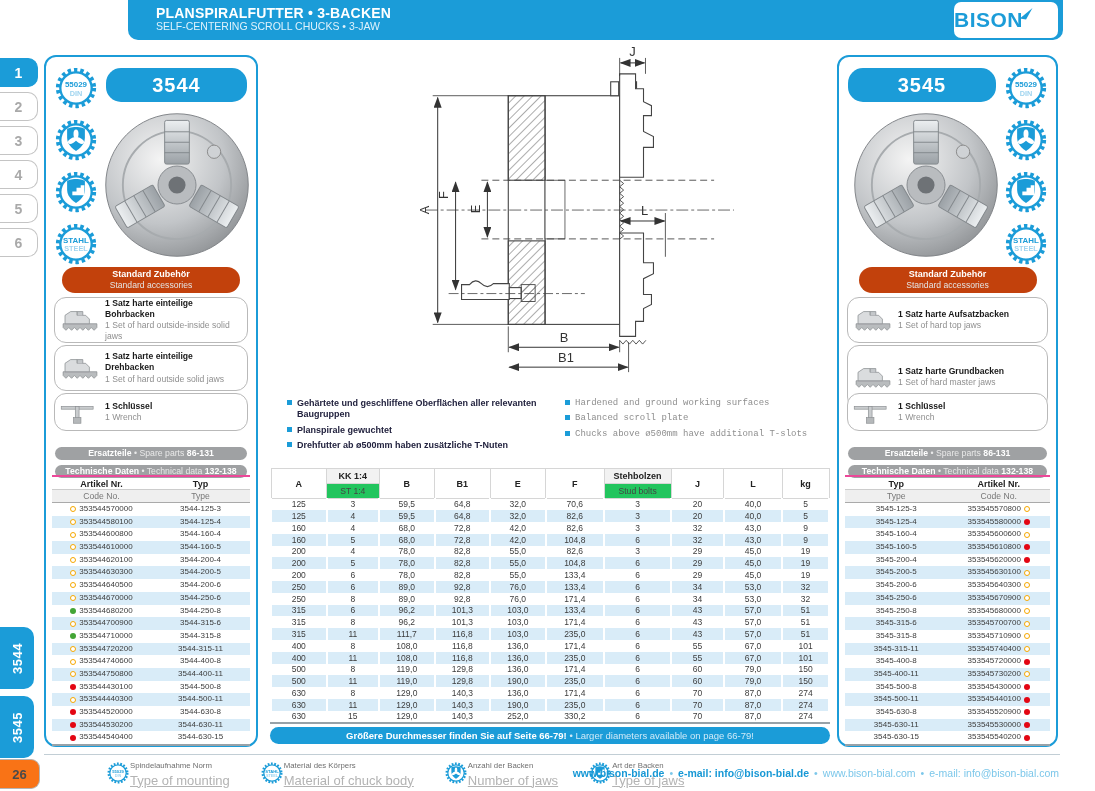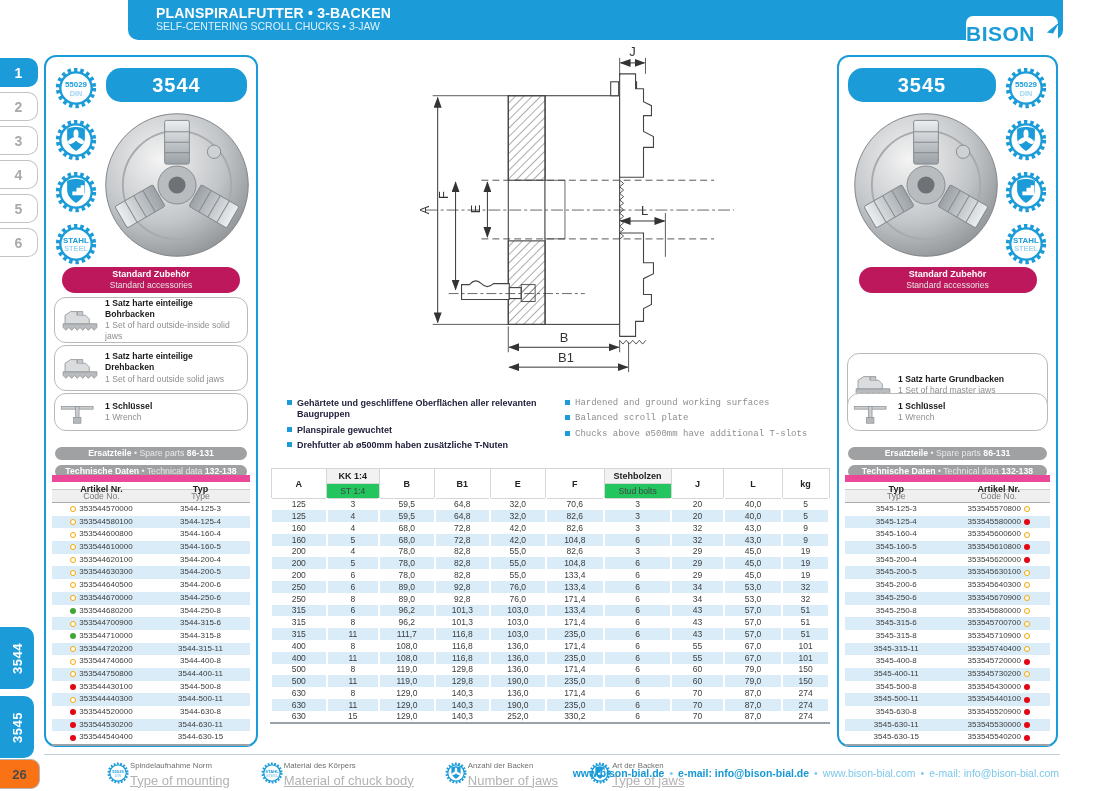--- a/index.html
+++ b/index.html
@@ -4,21 +4,21 @@
 <style>
   :root{ --accent:#1b9cd8; --stripe:#d9ecf8; }
   *{margin:0;padding:0;box-sizing:border-box;}
   body{font-family:"Liberation Sans",sans-serif;background:#fff;}
   .page{position:relative;width:1095px;height:791px;background:#fff;overflow:hidden;}
 
   
   .header-bar{position:absolute;left:128px;top:0;width:935px;height:40px;background:var(--accent);border-radius:0 0 10px 10px;}
   .ht1{position:absolute;left:28px;top:5px;color:#fff;font-weight:bold;font-size:14px;letter-spacing:.2px;}
   .ht2{position:absolute;left:28px;top:20px;color:#dff2fc;font-size:10.5px;}
-  .logo-box{position:absolute;right:5px;top:16px;width:92px;height:36px;background:#fff;border-radius:7px;display:flex;align-items:center;justify-content:space-between;}
+  .logo-box{position:absolute;right:5px;top:2px;width:104px;height:36px;background:#fff;border-radius:7px;display:flex;align-items:center;justify-content:flex-start;}
   .logo-text{color:var(--accent);font-weight:bold;font-size:21px;letter-spacing:.5px;}
   .logo-horn{width:0;height:0;border-left:4px solid transparent;border-right:3px solid transparent;border-bottom:11px solid var(--accent);transform:skewX(-35deg) rotate(8deg);margin:-14px 0 0 1px;}
 
   
   .side-nav{position:absolute;left:0;top:58px;width:38px;}
   .nav-tab{width:38px;height:29px;margin-bottom:5px;border:1.2px solid #c4c4c4;border-left:none;border-radius:0 10px 10px 0;display:flex;align-items:center;justify-content:center;font-weight:bold;font-size:14px;color:#a9a9a9;background:#fff;}
   .nav-tab.active{background:var(--accent);border-color:var(--accent);color:#fff;}
 
   .vtab{position:absolute;left:0;width:34px;height:62px;background:var(--accent);border-radius:0 10px 10px 0;display:flex;align-items:center;justify-content:center;}
   .vtab span{writing-mode:vertical-rl;transform:rotate(180deg);color:#fff;font-weight:bold;font-size:13px;letter-spacing:.5px;}
@@ -34,36 +34,36 @@
   .panel-left .badge{left:7px;} .panel-right .badge{right:7px;}
   .badge svg{width:100%;height:100%;}
   .g-t1{fill:var(--accent);font-weight:bold;font-size:7.6px;text-anchor:middle;}
   .g-t2{fill:#9fd4ef;font-weight:bold;font-size:7px;text-anchor:middle;}
   .g-shield{fill:var(--accent);}
   .model-box{position:absolute;top:11px;height:34px;background:var(--accent);border-radius:15px;color:#fff;font-size:20px;font-weight:bold;display:flex;align-items:center;justify-content:center;letter-spacing:1px;}
   .panel-left .model-box{left:60px;right:9px;}
   .panel-right .model-box{left:9px;right:60px;}
   .chuck{position:absolute;top:52px;width:152px;height:152px;}
   .panel-left .chuck{left:55px;} .panel-right .chuck{left:11px;}
-  .acc-title{position:absolute;top:210px;left:50%;transform:translateX(-50%);width:178px;height:26px;background:#be185d;border-radius:13px;text-align:center;line-height:1.2;padding-top:2px;}
+  .acc-title{position:absolute;top:210px;left:50%;transform:translateX(-50%);width:178px;height:26px;background:#c2410c;border-radius:13px;text-align:center;line-height:1.2;padding-top:2px;}
   .acc-title .t1{color:#fff;font-weight:bold;font-size:9px;display:block;}
   .acc-title .t2{color:#e4e4e4;font-size:8.6px;display:block;}
   .acc-card{position:absolute;left:8px;right:8px;border:1.5px solid #b9b9b9;border-radius:12px;display:flex;align-items:center;padding:2px 3px;background:#fff;}
   .acc-thumb{width:44px;height:30px;flex-shrink:0;margin-right:3px;}
   .acc-de{font-weight:bold;font-size:8.6px;color:#1a1a1a;line-height:1.3;}
   .acc-en{font-size:8.6px;color:#8f8f8f;line-height:1.3;}
   .gray-pill{position:absolute;left:9px;right:9px;height:13px;background:#9fa1a3;border-radius:7px;color:#e9e9e9;font-size:8.7px;line-height:13px;text-align:center;white-space:nowrap;}
   .gray-pill b{color:#fff;}
   .pill1{top:390px;} .pill2{top:408px;}
 
   
   .ptable{position:absolute;left:6px;right:6px;top:418px;border-bottom:2px solid #98a2a8;}
   .phead,.psub,.prow{display:flex;}
   .phead div,.psub div,.prow div{flex:1;text-align:center;}
-  .phead{height:15px;line-height:15px;font-weight:bold;font-size:9px;color:#222;border-top:7px solid #ec4899;border-bottom:1px solid #ccc;}
+  .phead{height:15px;line-height:15px;font-weight:bold;font-size:9px;color:#222;border-top:2px solid #ec4899;border-bottom:1px solid #ccc;}
   .psub{height:13px;line-height:13px;font-size:8.6px;color:#777;background:#efefef;border-bottom:1px solid #aaa;}
   .prow{height:12.7px;line-height:12.7px;font-size:8px;color:#3c3c3c;}
   .prow.alt{background:var(--stripe);}
   .prow .cgrp{display:flex;align-items:center;justify-content:center;gap:3px;}
   .dot{display:inline-block;width:6px;height:6px;border-radius:50%;flex-shrink:0;}
   .dot.yellow{border:1.8px solid #f6a800;background:#fff;}
   .dot.green{background:#43a536;}
   .dot.red{background:#e30613;}
 
   
@@ -449,21 +449,32 @@
             <line x1="67" y1="46" x2="93" y2="46" stroke="#82878b"></line>
           </g>
           <circle cx="80" cy="80" r="20" fill="#b9bcbf" stroke="#85898d"></circle>
           <circle cx="80" cy="80" r="9" fill="#6e7276"></circle>
           <circle cx="119" cy="45" r="7" fill="#cfd2d5" stroke="#888"></circle>
         </svg></div>
     <div class="acc-title">
         <span class="t1">Standard Zubehör</span>
         <span class="t2">Standard accessories</span>
       </div>
-      <div class="acc-card" style="top:296px;height:64px">
+    <div class="acc-card" style="top:240px;height:46px">
+        <svg viewBox="0 0 46 32" class="acc-thumb">
+          <path d="M5,20 h36 v4 l-3,3 -3,-3 -3,3 -3,-3 -3,3 -3,-3 -3,3 -3,-3 -3,3 -3,-3 -3,3 -3,-3 z" fill="#b9bcbe" stroke="#8a8d90" stroke-width="0.8"></path>
+          <path d="M7,20 v-9 l6,-4 h7 v4 h9 l4,4 v5 z" fill="#dadcde" stroke="#8a8d90" stroke-width="0.8"></path>
+          <path d="M20,11 v-4 h6 v4" fill="#c4c7ca" stroke="#8a8d90" stroke-width="0.8"></path>
+        </svg>
+        <div>
+          <div class="acc-de">1 Satz harte Aufsatzbacken</div>
+          <div class="acc-en">1 Set of hard top jaws</div>
+        </div>
+      </div>
+      <div class="acc-card" style="top:288px;height:64px">
         <svg viewBox="0 0 46 32" class="acc-thumb">
           <path d="M5,20 h36 v4 l-3,3 -3,-3 -3,3 -3,-3 -3,3 -3,-3 -3,3 -3,-3 -3,3 -3,-3 -3,3 -3,-3 z" fill="#b9bcbe" stroke="#8a8d90" stroke-width="0.8"></path>
           <path d="M7,20 v-9 l6,-4 h7 v4 h9 l4,4 v5 z" fill="#dadcde" stroke="#8a8d90" stroke-width="0.8"></path>
           <path d="M20,11 v-4 h6 v4" fill="#c4c7ca" stroke="#8a8d90" stroke-width="0.8"></path>
         </svg>
         <div>
           <div class="acc-de">1 Satz harte Grundbacken</div>
           <div class="acc-en">1 Set of hard master jaws</div>
         </div>
       </div>
@@ -967,20 +978,23 @@
           <td>252,0</td>
           <td>330,2</td>
           <td>6</td>
           <td>70</td>
           <td>87,0</td>
           <td>274</td>
         </tr>
       </tbody>
   </table>
 
+  <div class="banner">
+    <b>Größere Durchmesser finden Sie auf Seite 66-79!</b><span> • Larger diameters available on page 66-79!</span>
+  </div>
 
   <div class="foot-line"></div>
   <div class="legend">
       <div class="legend-item">
         <span><svg viewBox="0 0 44 44" class="legend-gear">
             <circle cx="22" cy="22" r="16.5" fill="#fff" stroke="#1b9cd8" stroke-width="5.5" stroke-dasharray="3.1 2.7"></circle>
             <circle cx="22" cy="22" r="15" fill="#fff" stroke="#1b9cd8" stroke-width="2.2"></circle>
             <text x="22" y="21.5" class="g-t1">55029</text>
             <text x="22" y="30" class="g-t2">DIN</text>
           </svg></span>

